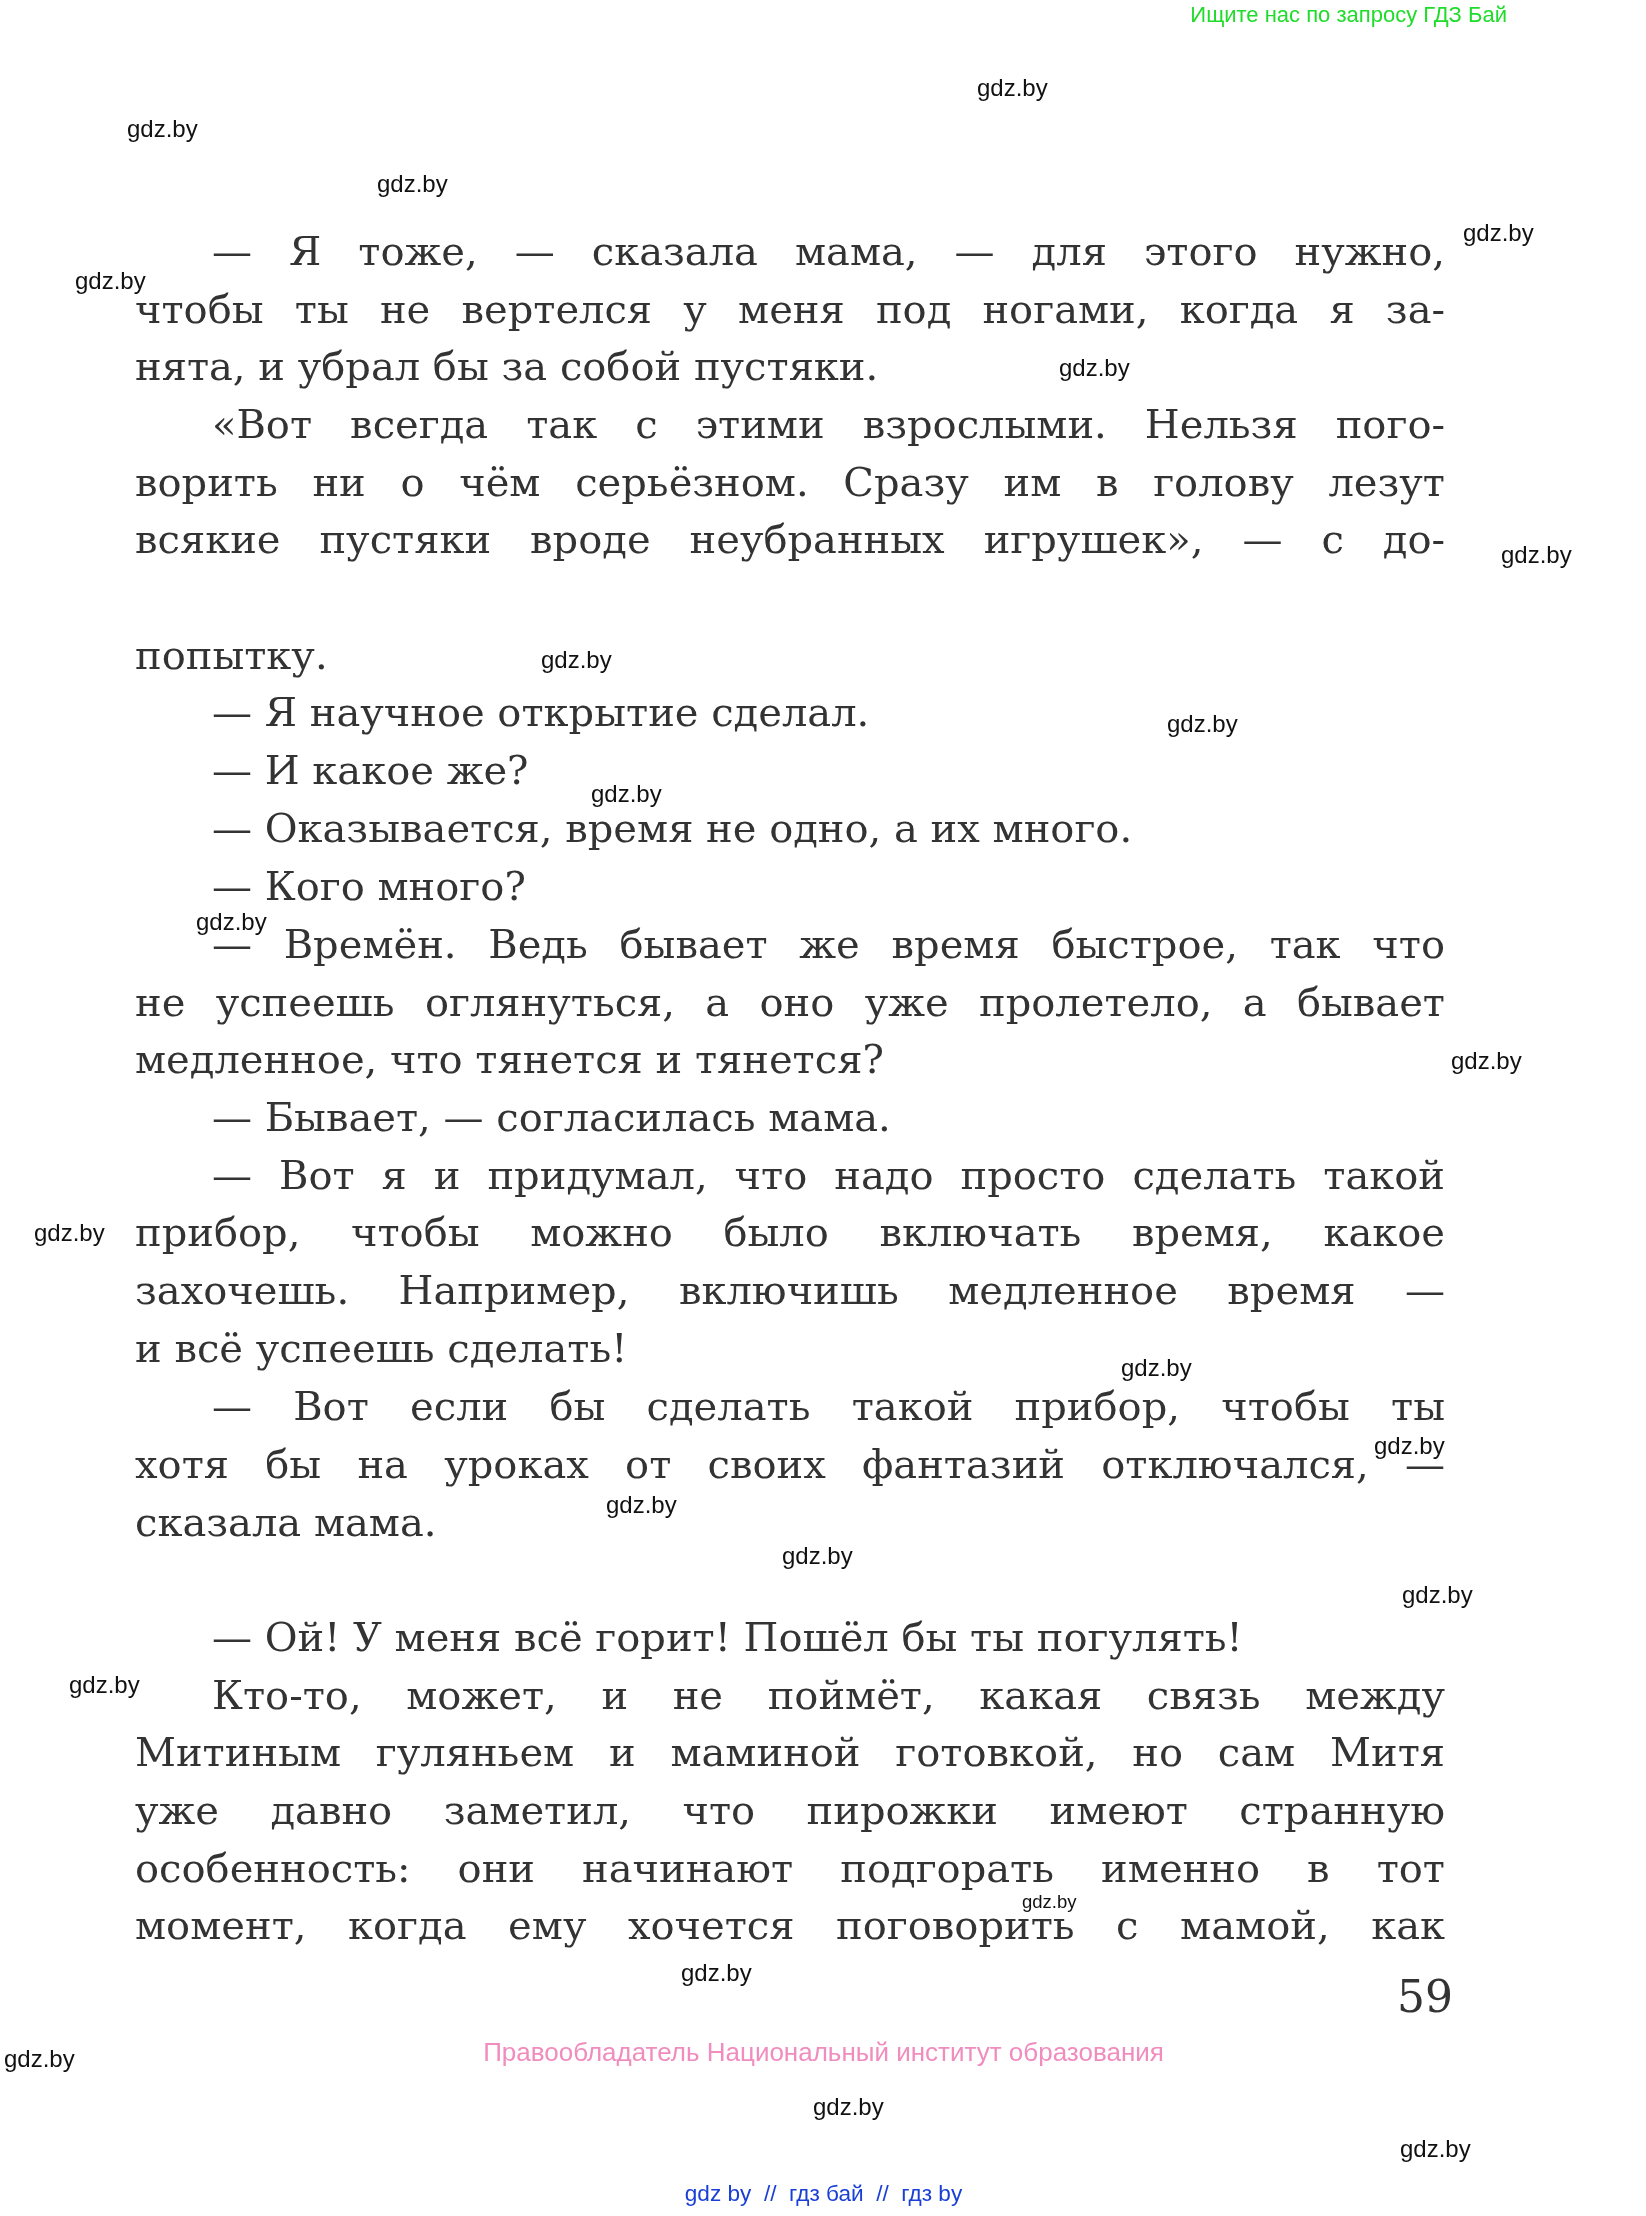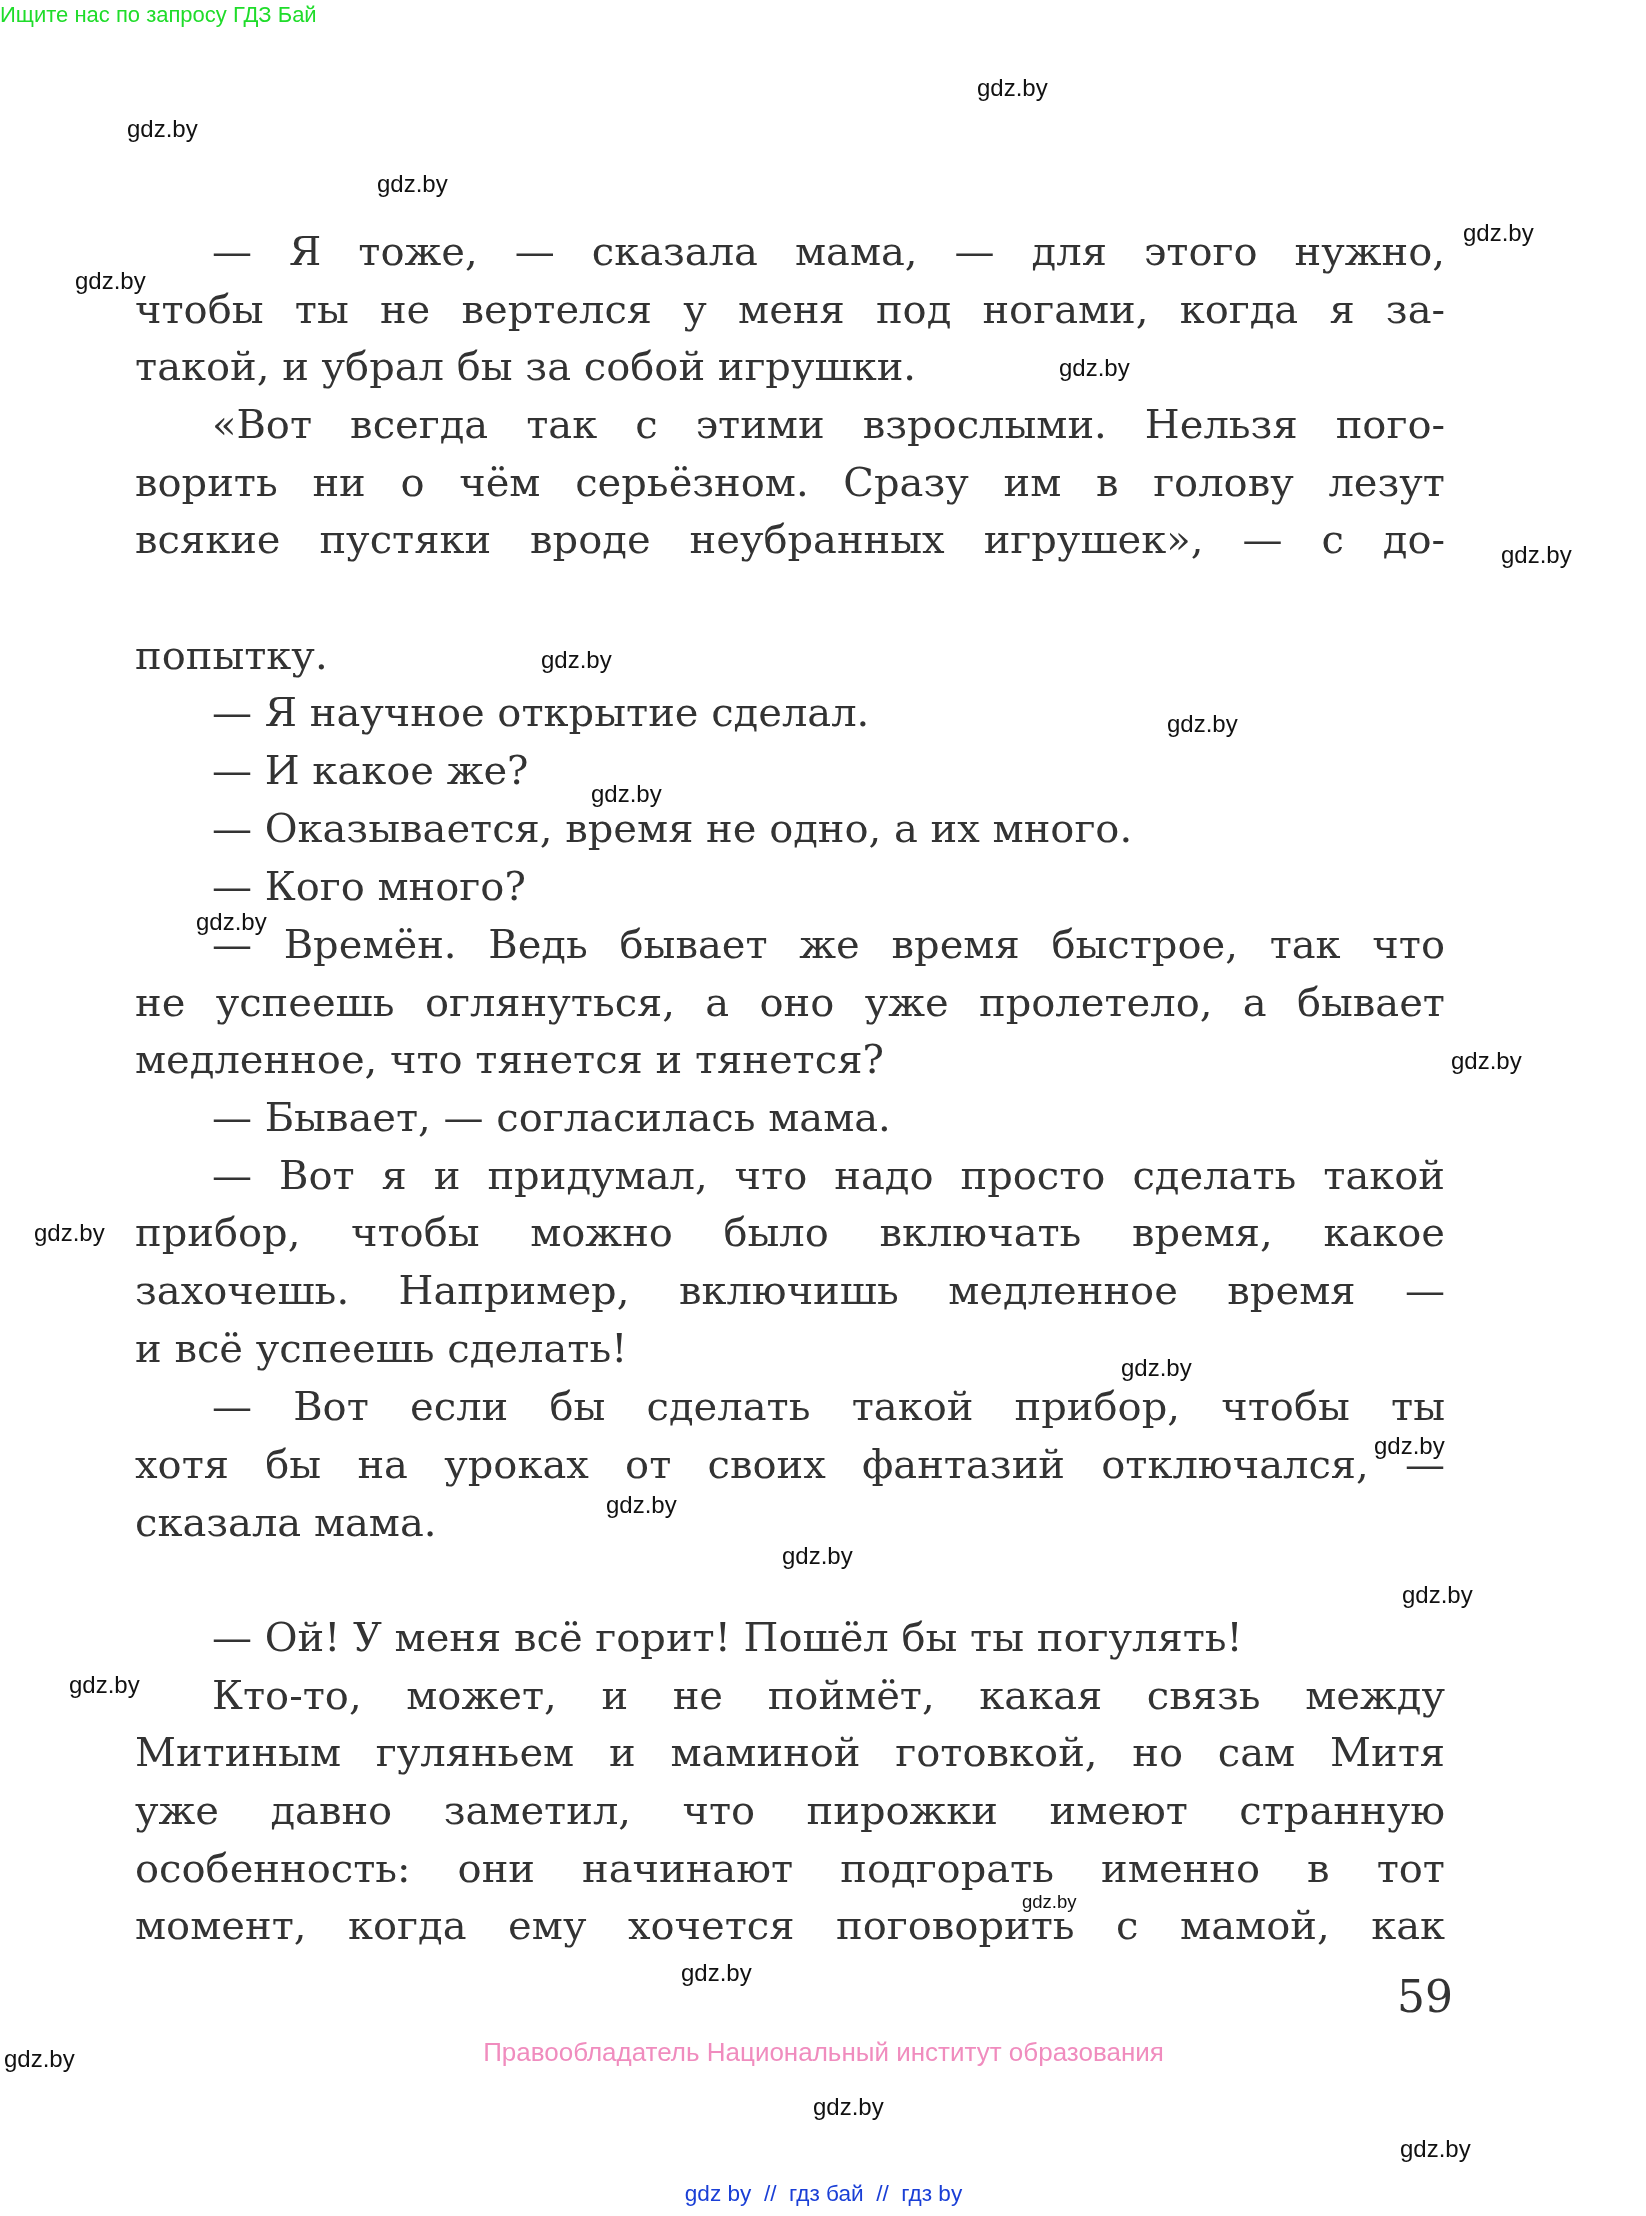--- a/index.html
+++ b/index.html
@@ -1,18 +1,18 @@
 <!DOCTYPE html>
 <html style="font-size:13px"><head>
 <meta charset="utf-8">
 <style>
   html, body { margin: 0; padding: 0; background: #ffffff; }
   body { width: 1647px; height: 2216px; position: relative; overflow: hidden; }
   .header-link {
-    position: absolute; left: 0; width: 1507px; top: 1.6px; text-align: left;
+    position: absolute; left: 0; width: 1507px; top: 1.6px; text-align: right;
     font-family: "Liberation Sans", sans-serif; font-size: 22px; color: #1fdc2a;
   }
   .page { position: absolute; left: 0; top: 0; width: 1647px; height: 2216px; }
   .line {
     position: absolute; left: 135px; width: 1310px; height: 58px; line-height: 58px;
     font-family: "DejaVu Serif", serif; font-size: 40px; color: #333333;
     white-space: nowrap; letter-spacing: 0px;
   }
   .line.full { text-align: justify; text-align-last: justify; }
   .line.indent { left: 212px; width: 1233px; }
@@ -36,21 +36,21 @@
 </style>
 </head>
 <body>
 
 <div class="page">
 
   <div class="header-link">Ищите нас по запросу ГДЗ Бай</div>
 
   <div class="line full indent" style="top:222px">— Я тоже, — сказала мама, — для этого нужно,</div>
   <div class="line full" style="top:280px">чтобы ты не вертелся у меня под ногами, когда я за-</div>
-  <div class="line" style="top:337px">такой, и убрал бы за собой игрушки.</div>
+  <div class="line" style="top:337px">нята, и убрал бы за собой пустяки.</div>
   <div class="line full indent" style="top:395px">«Вот всегда так с этими взрослыми. Нельзя пого-</div>
   <div class="line full" style="top:453px">ворить ни о чём серьёзном. Сразу им в голову лезут</div>
   <div class="line full" style="top:510px">всякие пустяки вроде неубранных игрушек», — с до-</div>
   <div class="line" style="top:626px">попытку.</div>
   <div class="line indent" style="top:683px">— Я научное открытие сделал.</div>
   <div class="line indent" style="top:741px">— И какое же?</div>
   <div class="line indent" style="top:799px">— Оказывается, время не одно, а их много.</div>
   <div class="line indent" style="top:857px">— Кого много?</div>
   <div class="line full indent" style="top:915px">— Времён. Ведь бывает же время быстрое, так что</div>
   <div class="line full" style="top:973px">не успеешь оглянуться, а оно уже пролетело, а бывает</div>

